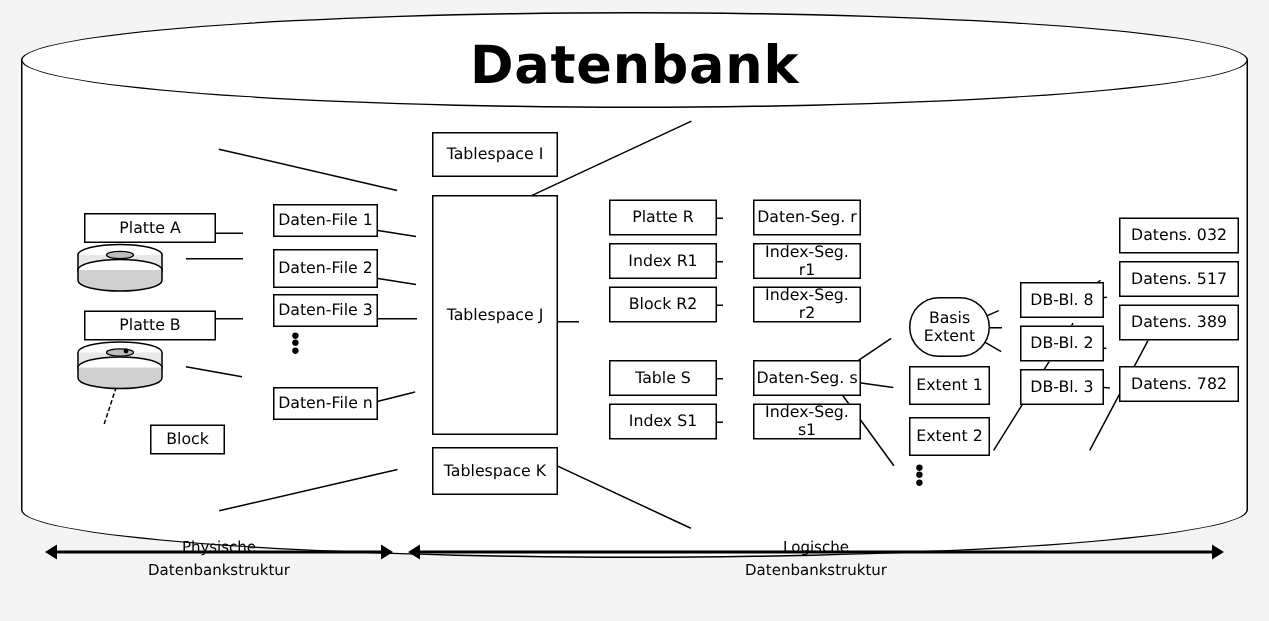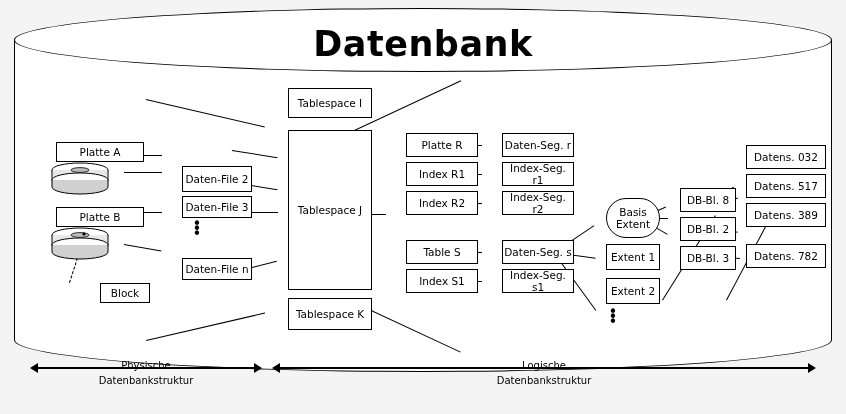--- a/index.html
+++ b/index.html
@@ -220,20 +220,23 @@
     <ellipse cx="44" cy="10" rx="9" ry="2.4" fill="#bdbdbd" stroke="#000" stroke-width="0.8"></ellipse>
     <circle cx="48" cy="9" r="1.6" fill="#000"></circle>
   </svg>
 
   <div class="dashed" style="left:77px; top:258px; height:26px; transform:rotate(18deg); transform-origin:top;"></div>
 
   <div class="box" style="left:80px; top:283px; width:50px; height:20px;">
     <span>Block</span>
   </div>
 
+  <div class="box" style="left:162px; top:136px; width:70px; height:22px;">
+    <span>Daten-File 1</span>
+  </div>
   <div class="box" style="left:162px; top:166px; width:70px; height:26px;">
     <span>Daten-File 2</span>
   </div>
   <div class="box" style="left:162px; top:196px; width:70px; height:22px;">
     <span>Daten-File 3</span>
   </div>
   <div class="dots" style="left:162px; top:222px; width:70px;">
     <span>•</span>
       <span>•</span>
       <span>•</span>
@@ -252,21 +255,21 @@
     <span>Tablespace K</span>
   </div>
 
   <div class="box" style="left:386px; top:133px; width:72px; height:24px;">
     <span>Platte R</span>
   </div>
   <div class="box" style="left:386px; top:162px; width:72px; height:24px;">
     <span>Index R1</span>
   </div>
   <div class="box" style="left:386px; top:191px; width:72px; height:24px;">
-    <span>Index R2</span>
+    <span>Block R2</span>
   </div>
   <div class="box" style="left:386px; top:240px; width:72px; height:24px;">
     <span>Table S</span>
   </div>
   <div class="box" style="left:386px; top:269px; width:72px; height:24px;">
     <span>Index S1</span>
   </div>
 
   <div class="box" style="left:482px; top:133px; width:72px; height:24px;justify-content:center;">
     <span>Daten-Seg. r</span>

